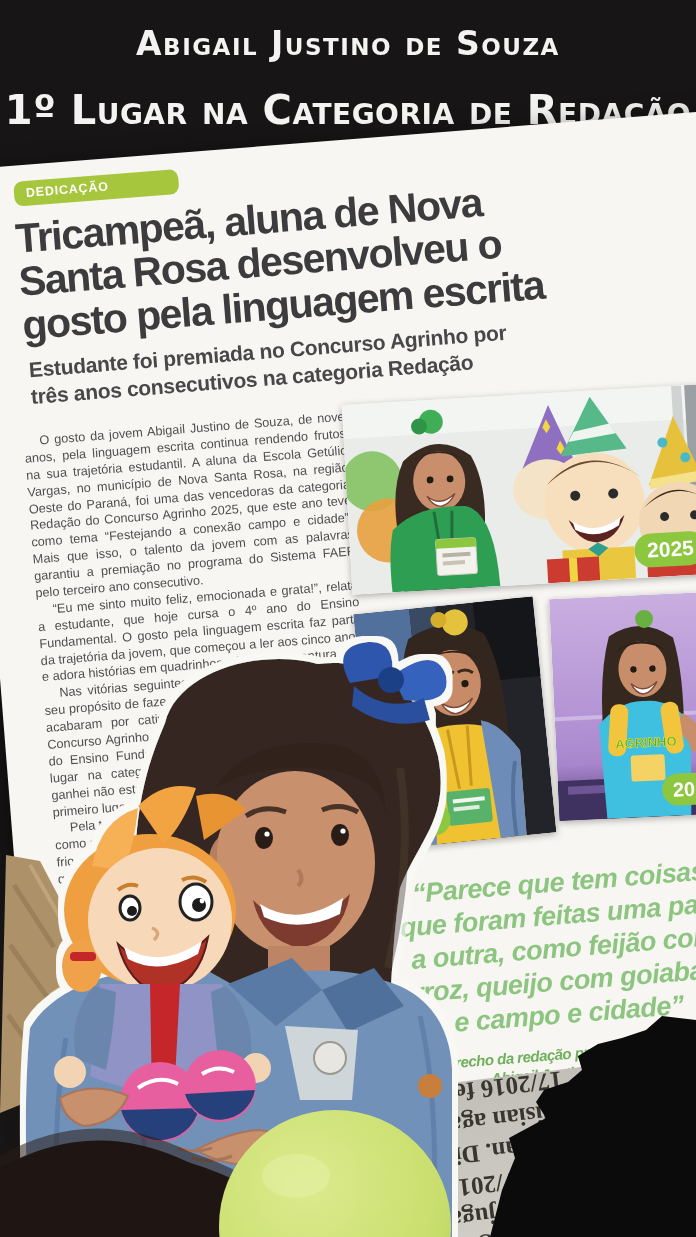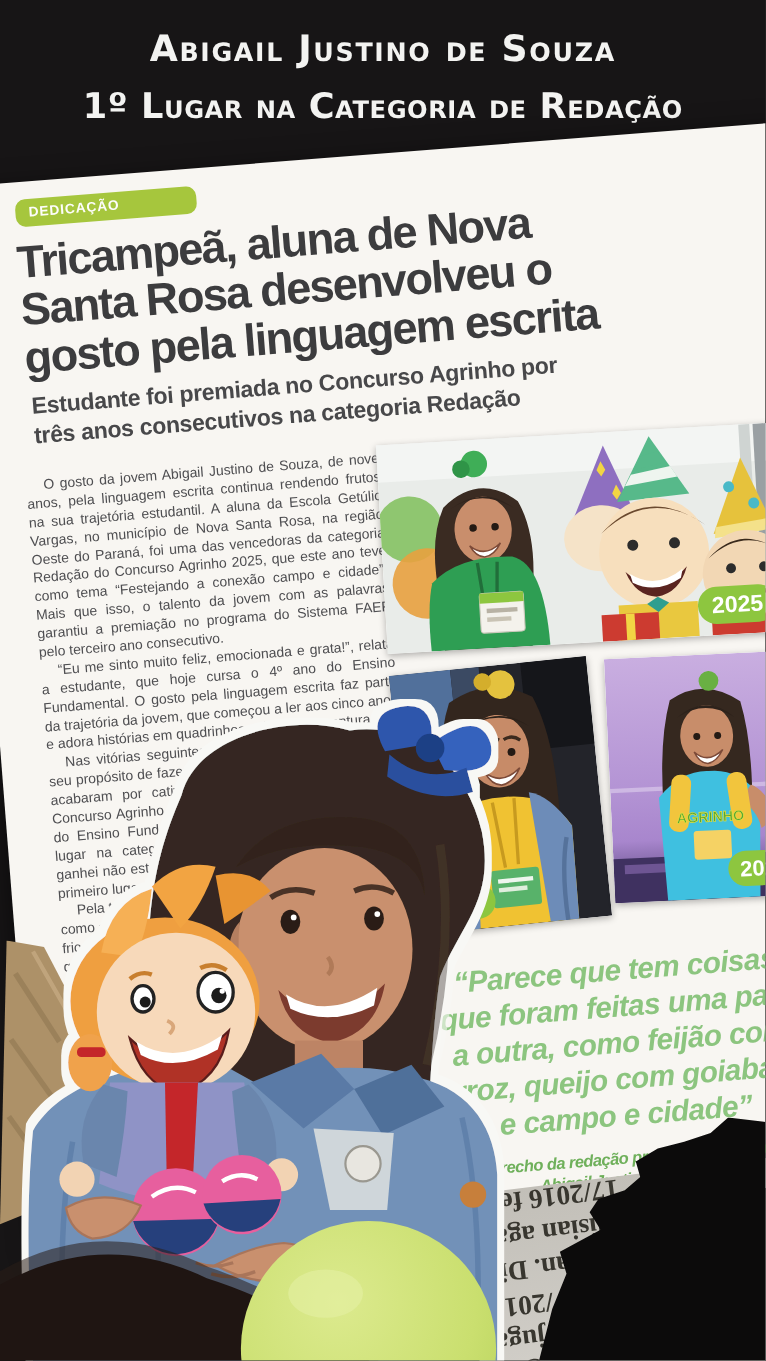--- a/index.html
+++ b/index.html
@@ -2,21 +2,21 @@
 <html><head>
 <meta charset="utf-8">
 <style>
   html,body{margin:0;padding:0;background:#000;}
   .canvas{position:relative;width:696px;height:1237px;overflow:hidden;background:#171516;
           font-family:"Liberation Sans",sans-serif;}
   
   .story-title{position:absolute;top:24px;left:0;width:100%;text-align:center;color:#f3f3f1;
                font-family:"DejaVu Sans",sans-serif;font-variant:small-caps;font-weight:700;z-index:1;}
   .story-title .l1{font-size:33px;letter-spacing:1.5px;}
-  .story-title .l2{font-size:32px;margin-top:14px;letter-spacing:.5px;}
+  .story-title .l2{font-size:40px;margin-top:24px;letter-spacing:.5px;}
   
   .page{position:absolute;left:-40px;top:170px;width:800px;height:965px;background:#f8f6f2;
         transform:rotate(-4.5deg);transform-origin:0 0;box-shadow:0 8px 26px rgba(0,0,0,.6);z-index:2;}
   .kicker{position:absolute;left:52px;top:16px;background:#a6c63d;color:#fdfdfb;font-weight:700;
           font-size:12.5px;letter-spacing:.8px;padding:5px 70px 6px 12px;border-radius:9px;}
   .headline{position:absolute;left:50px;top:52px;width:670px;color:#3c3c3e;font-weight:800;
             font-size:41px;line-height:1.06;letter-spacing:-1.5px;}
   .subhead{position:absolute;left:53px;top:192px;width:590px;color:#48484a;font-weight:700;
            font-size:21px;line-height:1.27;letter-spacing:-.3px;}
   .bodycol{position:absolute;left:42px;top:268px;width:322px;font-size:12.7px;line-height:1.33;

